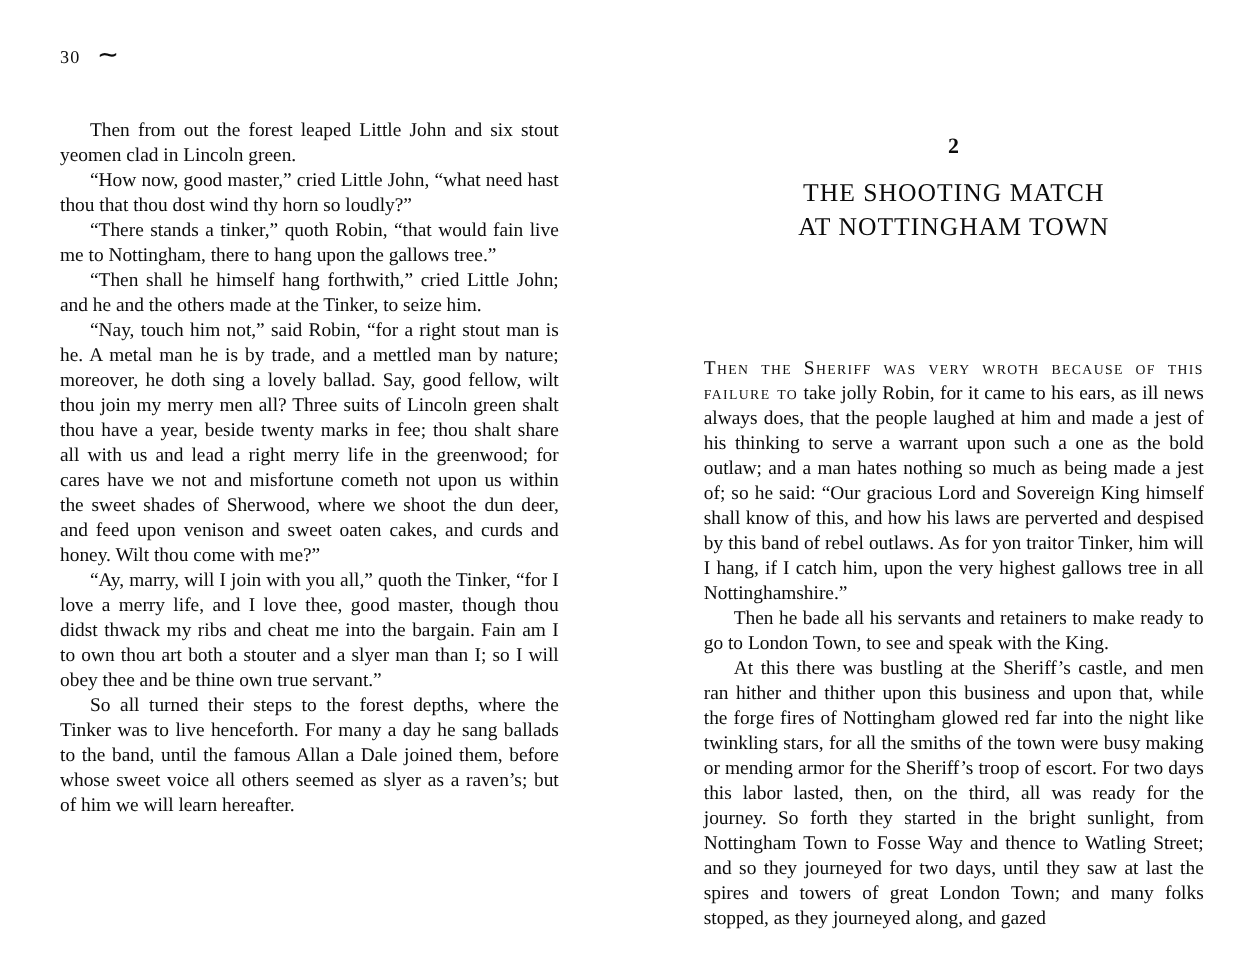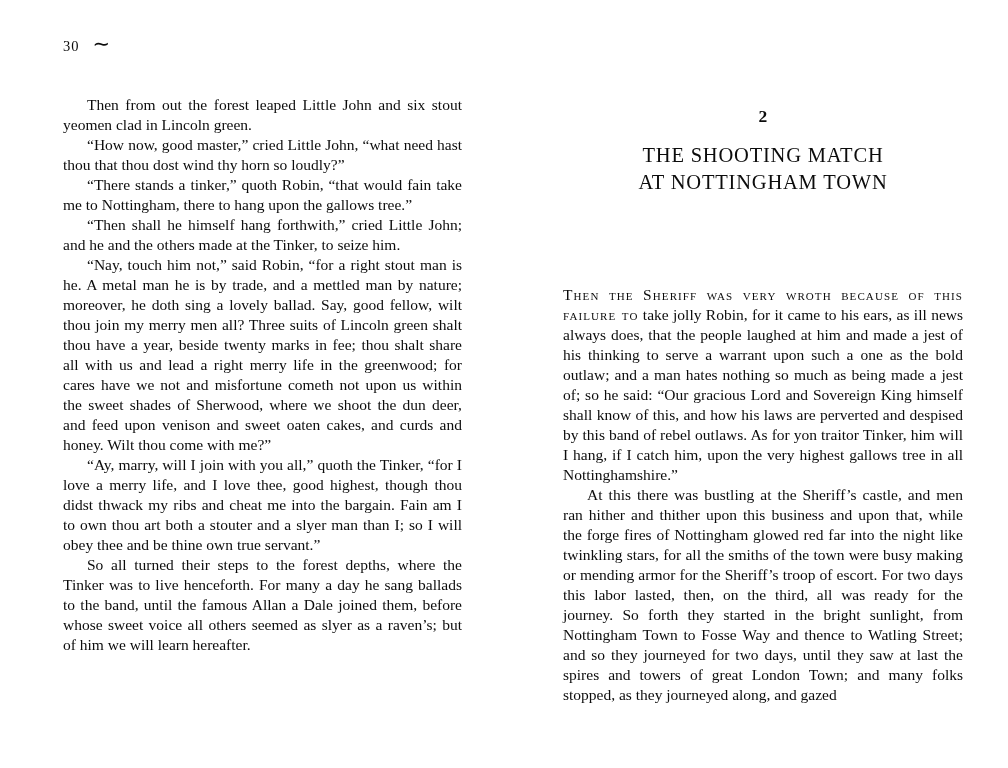--- a/index.html
+++ b/index.html
@@ -15,21 +15,21 @@
   .spread {
     position: relative;
     width: 1008px;
     height: 768px;
     background: #ffffff;
   }
   .page {
     position: absolute;
     top: 0;
   }
-  .page-left  { left: 63px;  width: 399px; }
+  .page-left  { left: 48px;  width: 399px; }
   .page-right { left: 563px; width: 400px; }
 
   
   .running-header {
     margin-top: 35px;
     display: flex;
     align-items: center;
     font-size: 13px;
     white-space: nowrap;
   }
@@ -94,41 +94,42 @@
     <div class="running-header">
       <span class="page-number">30</span>
       <span class="ornament">∼</span>
     </div>
     <div class="body-copy">
 
         <p>Then from out the forest leaped Little John and six stout yeomen clad in Lincoln green.</p>
 
         <p>“How now, good master,” cried Little John, “what need hast thou that thou dost wind thy horn so loudly?”</p>
 
-        <p>“There stands a tinker,” quoth Robin, “that would fain take me to Nottingham, there to hang upon the gallows tree.”</p>
+        <p>“There stands a tinker,” quoth Robin, “that would fain live me to Nottingham, there to hang upon the gallows tree.”</p>
 
         <p>“Then shall he himself hang forthwith,” cried Little John; and he and the others made at the Tinker, to seize him.</p>
 
         <p>“Nay, touch him not,” said Robin, “for a right stout man is he. A metal man he is by trade, and a mettled man by nature; moreover, he doth sing a lovely ballad. Say, good fellow, wilt thou join my merry men all? Three suits of Lincoln green shalt thou have a year, beside twenty marks in fee; thou shalt share all with us and lead a right merry life in the greenwood; for cares have we not and misfortune cometh not upon us within the sweet shades of Sherwood, where we shoot the dun deer, and feed upon venison and sweet oaten cakes, and curds and honey. Wilt thou come with me?”</p>
 
-        <p>“Ay, marry, will I join with you all,” quoth the Tinker, “for I love a merry life, and I love thee, good highest, though thou didst thwack my ribs and cheat me into the bargain. Fain am I to own thou art both a stouter and a slyer man than I; so I will obey thee and be thine own true servant.”</p>
+        <p>“Ay, marry, will I join with you all,” quoth the Tinker, “for I love a merry life, and I love thee, good master, though thou didst thwack my ribs and cheat me into the bargain. Fain am I to own thou art both a stouter and a slyer man than I; so I will obey thee and be thine own true servant.”</p>
 
         <p>So all turned their steps to the forest depths, where the Tinker was to live henceforth. For many a day he sang ballads to the band, until the famous Allan a Dale joined them, before whose sweet voice all others seemed as slyer as a raven’s; but of him we will learn hereafter.</p>
       </div>
   </div>
 
   <div class="page page-right">
     <div class="chapter-number">2</div>
     <div class="chapter-title">
       <div>THE SHOOTING MATCH</div>
       <div>AT NOTTINGHAM TOWN</div>
     </div>
     <div class="body-copy">
       <p class="opening"><span class="smallcaps">Then the Sheriff was very wroth because of this failure to</span><span> take jolly Robin, for it came to his ears, as ill news always does, that the people laughed at him and made a jest of his thinking to serve a warrant upon such a one as the bold outlaw; and a man hates nothing so much as being made a jest of; so he said: “Our gracious Lord and Sovereign King himself shall know of this, and how his laws are perverted and despised by this band of rebel outlaws. As for yon traitor Tinker, him will I hang, if I catch him, upon the very highest gallows tree in all Nottinghamshire.”</span></p>
       <div>
 
+          <p>Then he bade all his servants and retainers to make ready to go to London Town, to see and speak with the King.</p>
 
           <p>At this there was bustling at the Sheriff’s castle, and men ran hither and thither upon this business and upon that, while the forge fires of Nottingham glowed red far into the night like twinkling stars, for all the smiths of the town were busy making or mending armor for the Sheriff’s troop of escort. For two days this labor lasted, then, on the third, all was ready for the journey. So forth they started in the bright sunlight, from Nottingham Town to Fosse Way and thence to Watling Street; and so they journeyed for two days, until they saw at last the spires and towers of great London Town; and many folks stopped, as they journeyed along, and gazed</p>
         </div>
     </div>
   </div>
 
 </div>
 
 </body></html>

